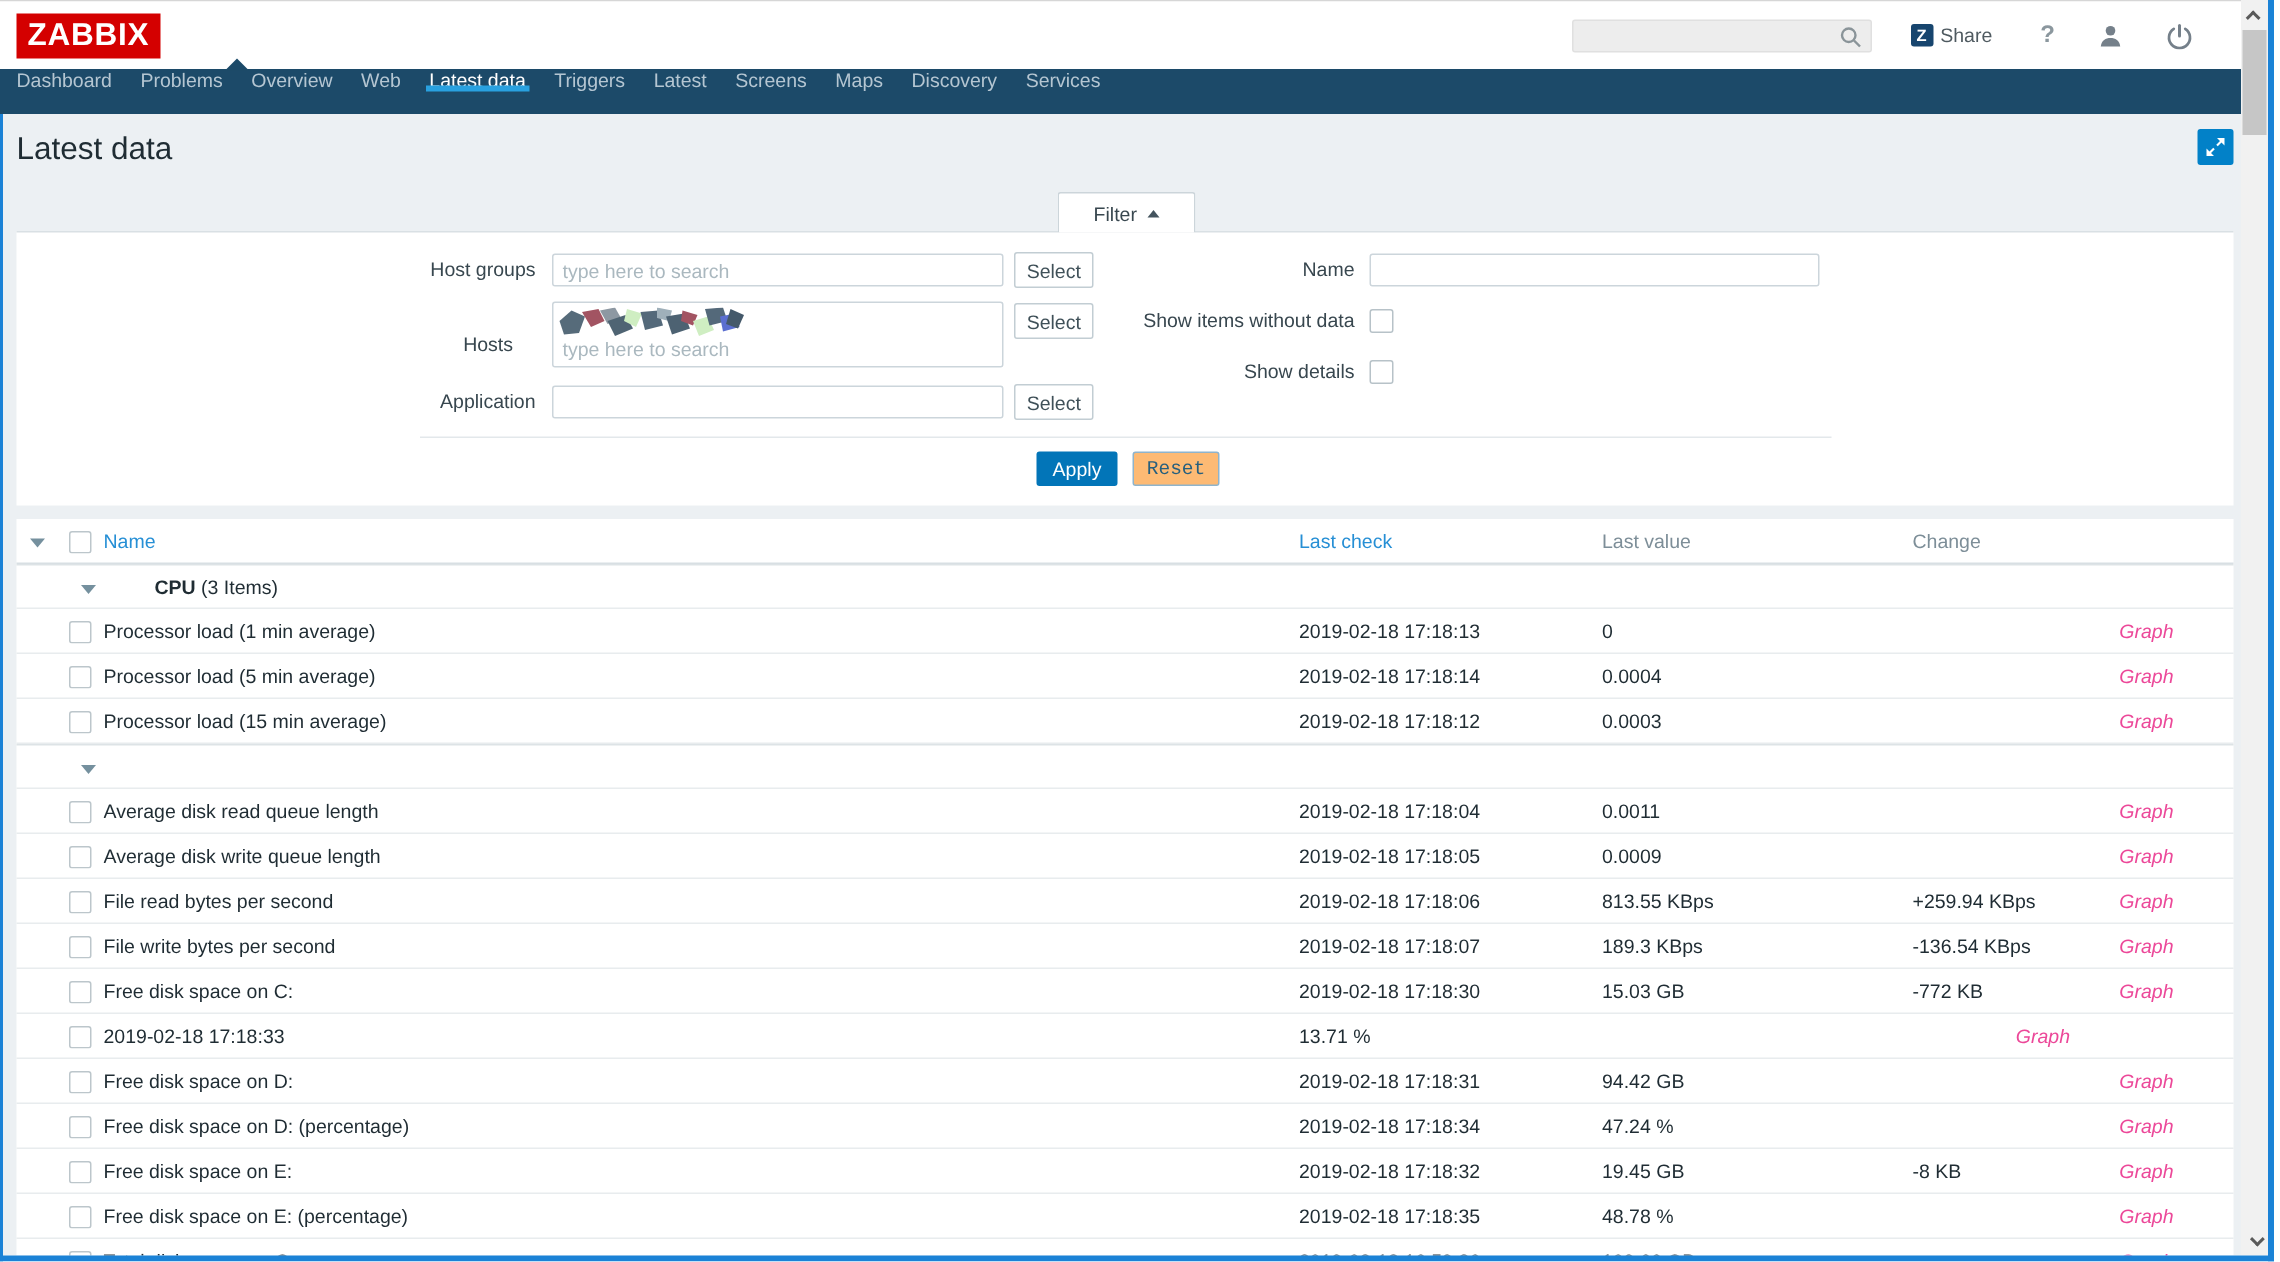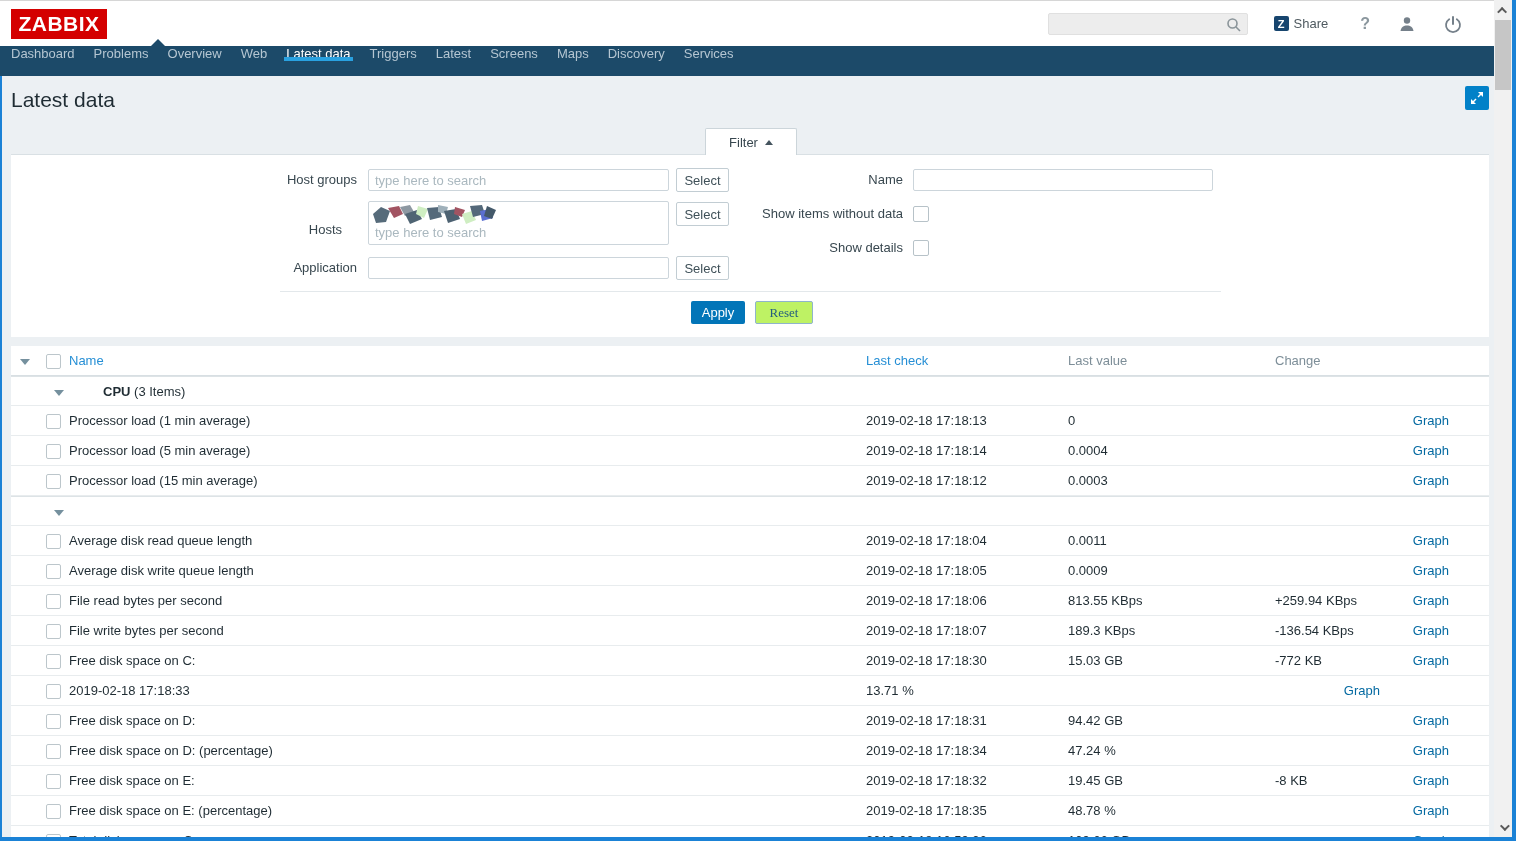--- a/index.html
+++ b/index.html
@@ -43,33 +43,33 @@
   .flabel { position:absolute; font-size:13px; color:#38474f; text-align:right; width:150px; line-height:22px; }
   .finput { position:absolute; height:22px; border:1px solid #ccd5db; border-radius:2px; font-size:13px; padding:0 6px; color:#2b2b2b; outline:none; background:#fff; font-family:inherit; }
   .finput::placeholder { color:#aab8bf; opacity:1; }
   .selectbtn { position:absolute; height:24px; width:53px; background:#fff; border:1px solid #c2cdd3; border-radius:2px; font-size:13px; color:#3f5058; cursor:pointer; font-family:inherit; }
   .hostsbox { position:absolute; left:357px; top:46px; width:301px; height:44px; border:1px solid #ccd5db; border-radius:2px; background:#fff; cursor:text; }
   .hostsbox .ph { position:absolute; left:6px; bottom:4px; font-size:13px; color:#aab8bf; }
   .hostsbox svg { position:absolute; left:3px; top:3px; }
   .cbox { position:absolute; width:16px; height:16px; border:1px solid #b7c2c8; border-radius:2px; background:#fff; cursor:pointer; }
   .fdivider { position:absolute; left:269px; top:136px; width:941px; height:1px; background:#e3e8eb; }
   .btn-apply { position:absolute; left:680px; top:146px; width:54px; height:23px; background:#0275b8; color:#fff; border:none; border-radius:2px; font-size:13px; cursor:pointer; font-family:inherit; }
-  .btn-reset { position:absolute; left:744px; top:146px; width:58px; height:23px; background:#bef264; color:#265f7e; border:1px solid #8fb4cc; border-radius:2px; font-size:13px; cursor:pointer; font-family:Liberation Serif, serif; }
+  .btn-reset { position:absolute; left:744px; top:146px; width:58px; height:23px; background:#fdba74; color:#265f7e; border:1px solid #8fb4cc; border-radius:2px; font-size:13px; cursor:pointer; font-family:Liberation Mono, monospace; }
 
   
   .dtable { position:absolute; top:270px; left:9px; width:1478px; background:#fff; }
   .trow { display:grid; grid-template-columns:26px 23px 797px 202px 207px 105px 69px; padding:0 40px 0 9px; height:30px; align-items:center; border-bottom:1px solid #e8ecee; font-size:13px; color:#1f2c33; }
   .trow.thead { border-bottom:1px solid #d8dfe3; }
   .c { overflow:hidden; white-space:nowrap; }
   .sortlink { color:#268fd5; cursor:pointer; text-decoration:none; }
   .mutedcol { color:#7d8e98; }
   .tri-down { display:inline-block; width:0; height:0; border-left:5px solid transparent; border-right:5px solid transparent; border-top:6px solid #75909e; cursor:pointer; }
   .rowcb { display:inline-block; width:15px; height:15px; border:1px solid #bcc6cb; border-radius:2px; background:#fff; cursor:pointer; vertical-align:middle; }
   .gname { font-weight:bold; }
-  .graphlink { color:#0369a1; cursor:pointer; text-decoration:none; }
+  .graphlink { color:#ec4899; cursor:pointer; text-decoration:none;font-style:italic; }
   .c.graph { text-align:right; }
   .group-row { border-top:1px solid #dde3e6;padding-left:43px; }
 
   
   .vscroll { position:absolute; top:0; left:1494px; width:18px; height:837px; background:#f1f1f1; }
   .vscroll .arr { position:absolute; left:0; width:18px; height:16px; display:flex; align-items:center; justify-content:center; }
   .vscroll .arr.up { top:2px; } .vscroll .arr.dn { bottom:2px; }
   .chev { width:7px; height:7px; border-left:2px solid #5a5a5a; border-top:2px solid #5a5a5a; }
   .chev.u { transform:rotate(45deg) translateY(2px); }
   .chev.d { transform:rotate(225deg) translateY(2px); }

